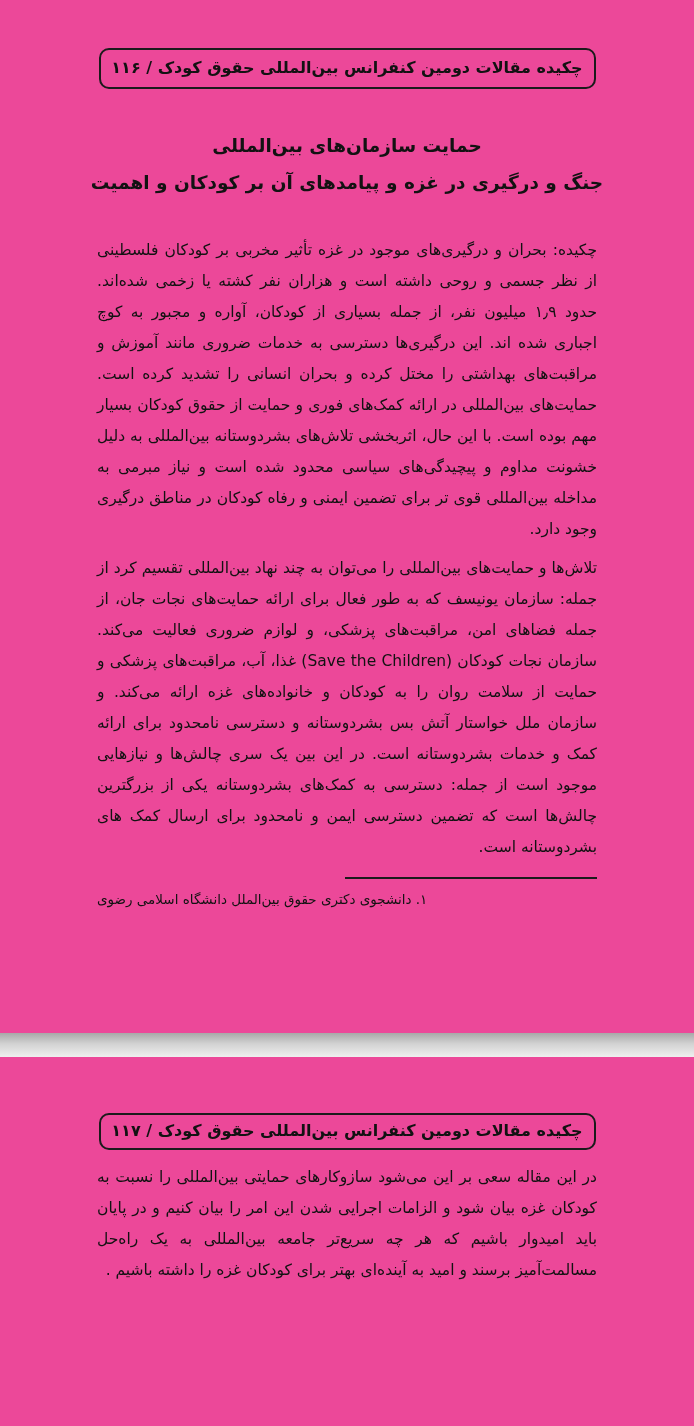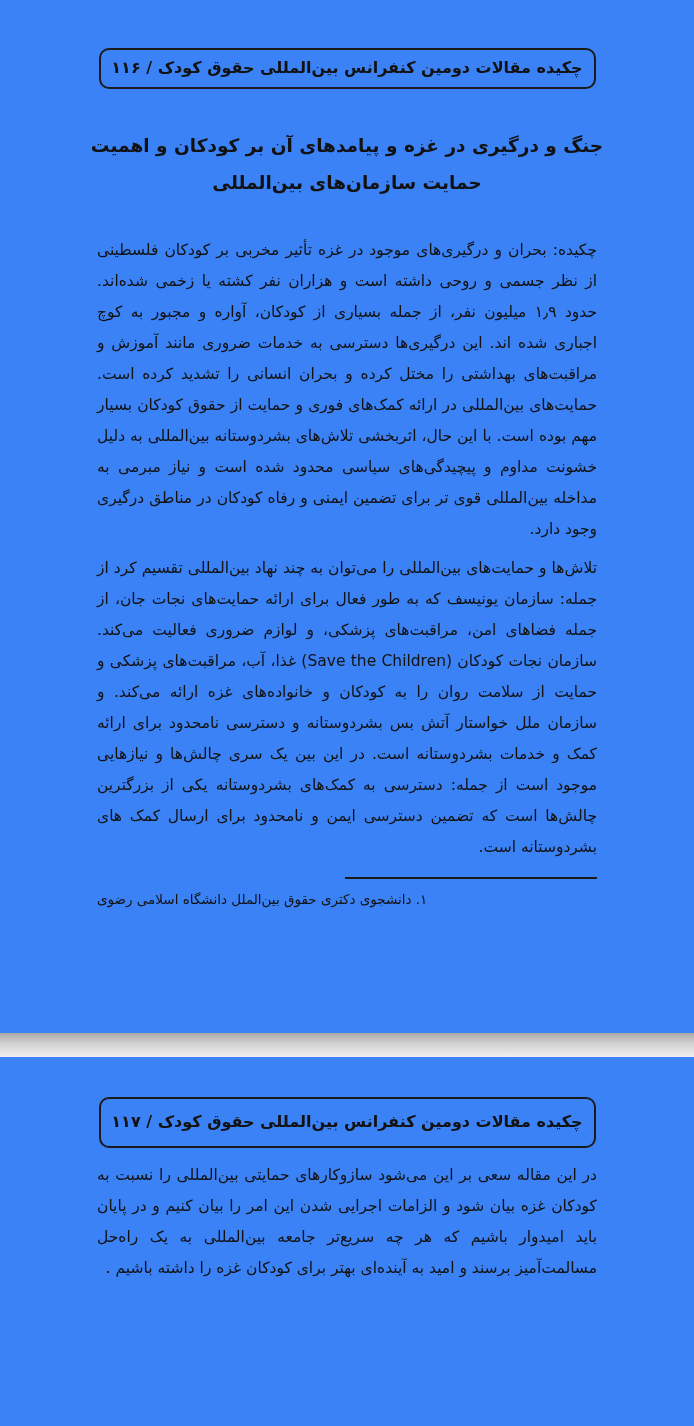--- a/index.html
+++ b/index.html
@@ -5,21 +5,21 @@
   * { margin: 0; padding: 0; box-sizing: border-box; }
   html, body {
     width: 694px;
     background: #ffffff;
     font-family: "DejaVu Sans", sans-serif;
     color: #121212;
   }
   .sheet {
     position: relative;
     width: 694px;
-    background: #3b82f6;
+    background: #ec4899;
     overflow: hidden;
   }
   .page-one { height: 1033px; }
   .page-two { height: 369px; }
   .page-divider {
     height: 24px;
     width: 694px;
     background: linear-gradient(to bottom, #a8a8a8 0%, #d2d2d2 45%, #efefef 100%);
   }
   .content-col {
@@ -32,21 +32,21 @@
     margin: 48px auto 0 auto;
     border: 2.5px solid #1b1b1b;
     border-radius: 10px;
     text-align: center;
     font-weight: bold;
     font-size: 16px;
     line-height: 1.3;
     padding: 8px 4px;
     direction: rtl;
   }
-  .page-two .header-box { margin-top: 40px; padding: 13px 4px; }
+  .page-two .header-box { margin-top: 56px; padding: 6px 4px; }
   .article-title {
     margin-top: 38px;
     text-align: center;
     font-weight: bold;
     font-size: 18.5px;
     line-height: 37px;
     direction: rtl;
   }
   .author-line {
     margin-top: 33px;
@@ -83,22 +83,22 @@
   .keywords { margin-top: 0; }
 </style>
 </head>
 <body>
 
 <div class="sheet page-one">
 
   <div class="header-box">چکیده مقالات دومین کنفرانس بین‌المللی حقوق کودک / ۱۱۶</div>
 
   <div class="article-title">
+    <div>حمایت سازمان‌های بین‌المللی</div>
     <div>جنگ و درگیری در غزه و پیامدهای آن بر کودکان و اهمیت</div>
-    <div>حمایت سازمان‌های بین‌المللی</div>
   </div>
 
 
   <div class="content-col body-text">
     <p><span class="lead-label">چکیده:</span><span> بحران و درگیری‌های موجود در غزه تأثیر مخربی بر کودکان فلسطینی از نظر جسمی و روحی داشته است و هزاران نفر کشته یا زخمی شده‌اند. حدود ۱٫۹ میلیون نفر، از جمله بسیاری از کودکان، آواره و مجبور به کوچ اجباری شده اند. این درگیری‌ها دسترسی به خدمات ضروری مانند آموزش و مراقبت‌های بهداشتی را مختل کرده و بحران انسانی را تشدید کرده است. حمایت‌های بین‌المللی در ارائه کمک‌های فوری و حمایت از حقوق کودکان بسیار مهم بوده است. با این حال، اثربخشی تلاش‌های بشردوستانه بین‌المللی به دلیل خشونت مداوم و پیچیدگی‌های سیاسی محدود شده است و نیاز مبرمی به مداخله بین‌المللی قوی تر برای تضمین ایمنی و رفاه کودکان در مناطق درگیری وجود دارد.</span></p>
     <p>تلاش‌ها و حمایت‌های بین‌المللی را می‌توان به چند نهاد بین‌المللی تقسیم کرد از جمله: سازمان یونیسف که به طور فعال برای ارائه حمایت‌های نجات جان، از جمله فضاهای امن، مراقبت‌های پزشکی، و لوازم ضروری فعالیت می‌کند. سازمان نجات کودکان (Save the Children) غذا، آب، مراقبت‌های پزشکی و حمایت از سلامت روان را به کودکان و خانواده‌های غزه ارائه می‌کند. و سازمان ملل خواستار آتش بس بشردوستانه و دسترسی نامحدود برای ارائه کمک و خدمات بشردوستانه است. در این بین یک سری چالش‌ها و نیازهایی موجود است از جمله: دسترسی به کمک‌های بشردوستانه یکی از بزرگترین چالش‌ها است که تضمین دسترسی ایمن و نامحدود برای ارسال کمک های بشردوستانه است.</p>
   </div>
 
   <div class="content-col">
     <hr class="footnote-rule">

